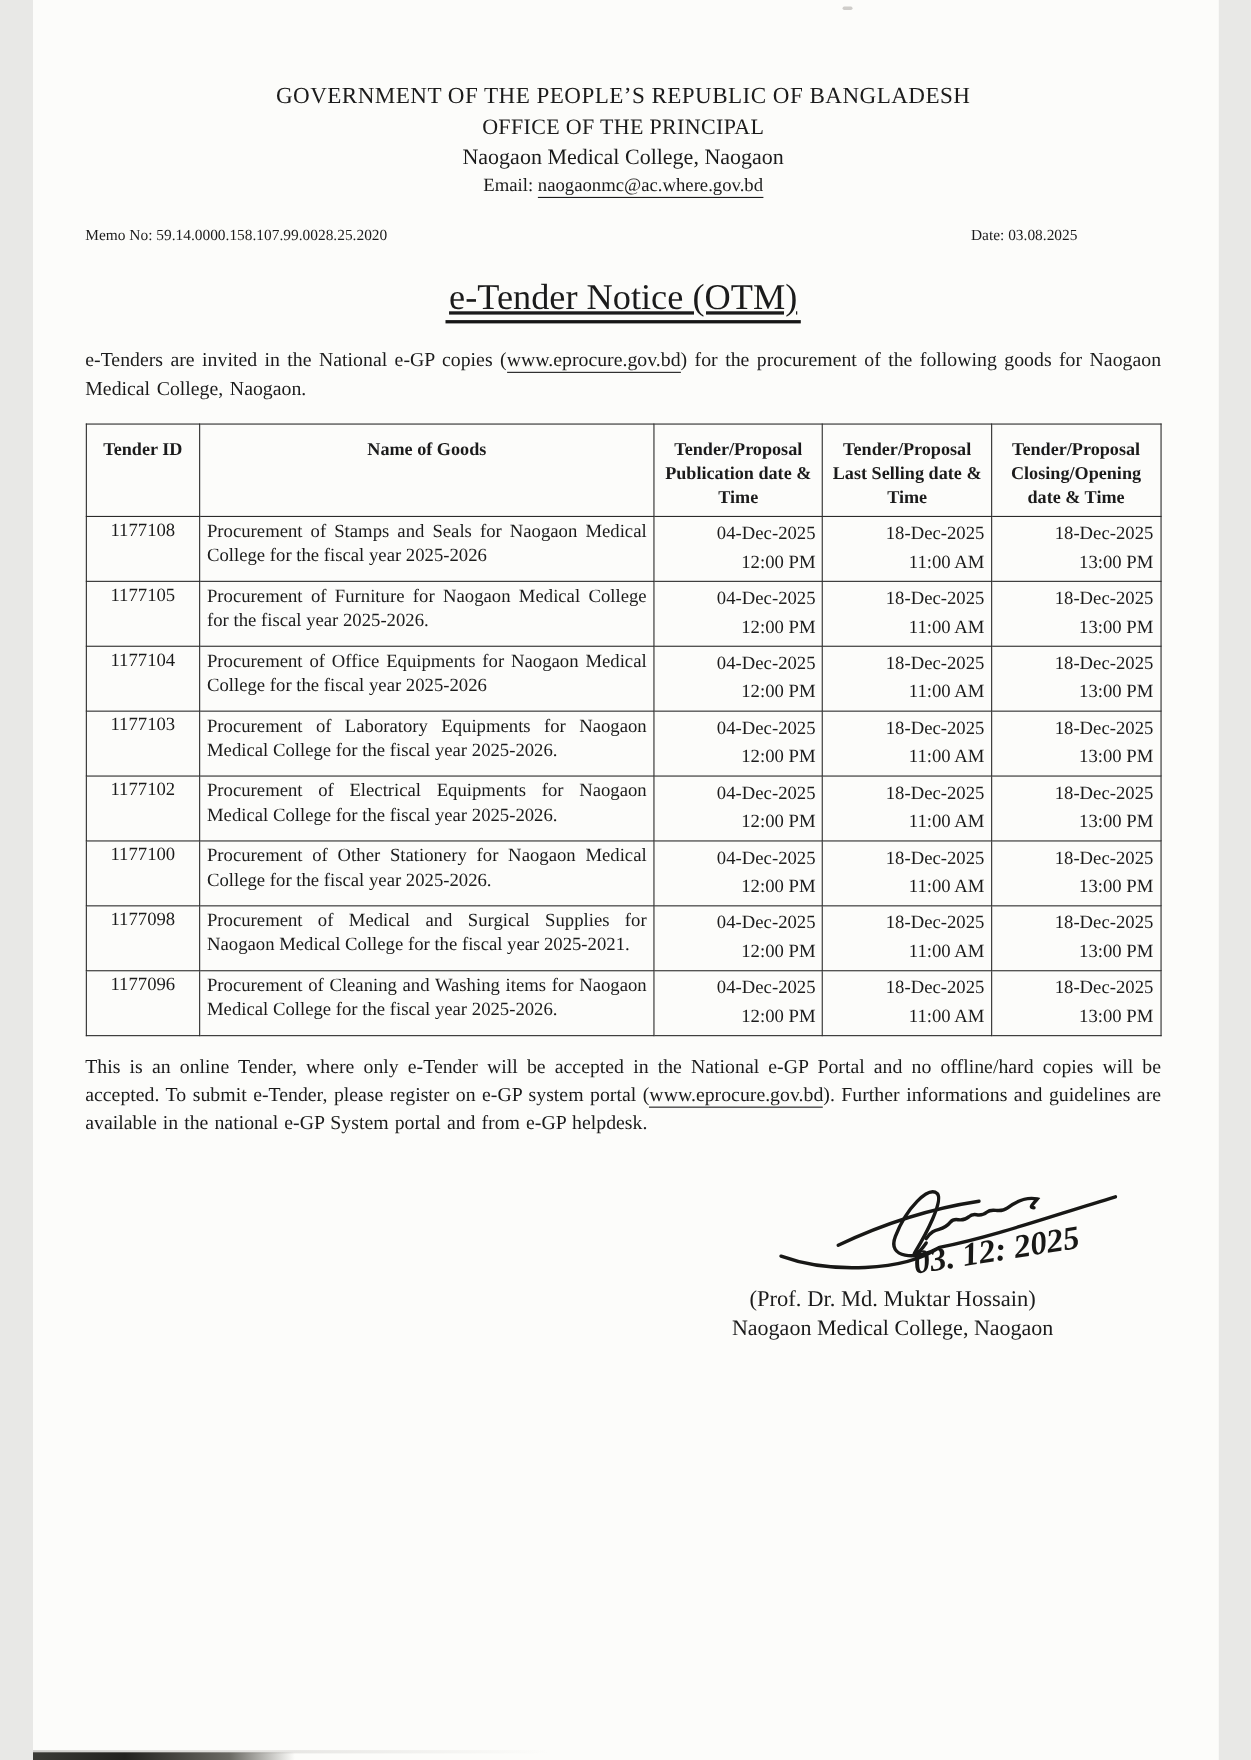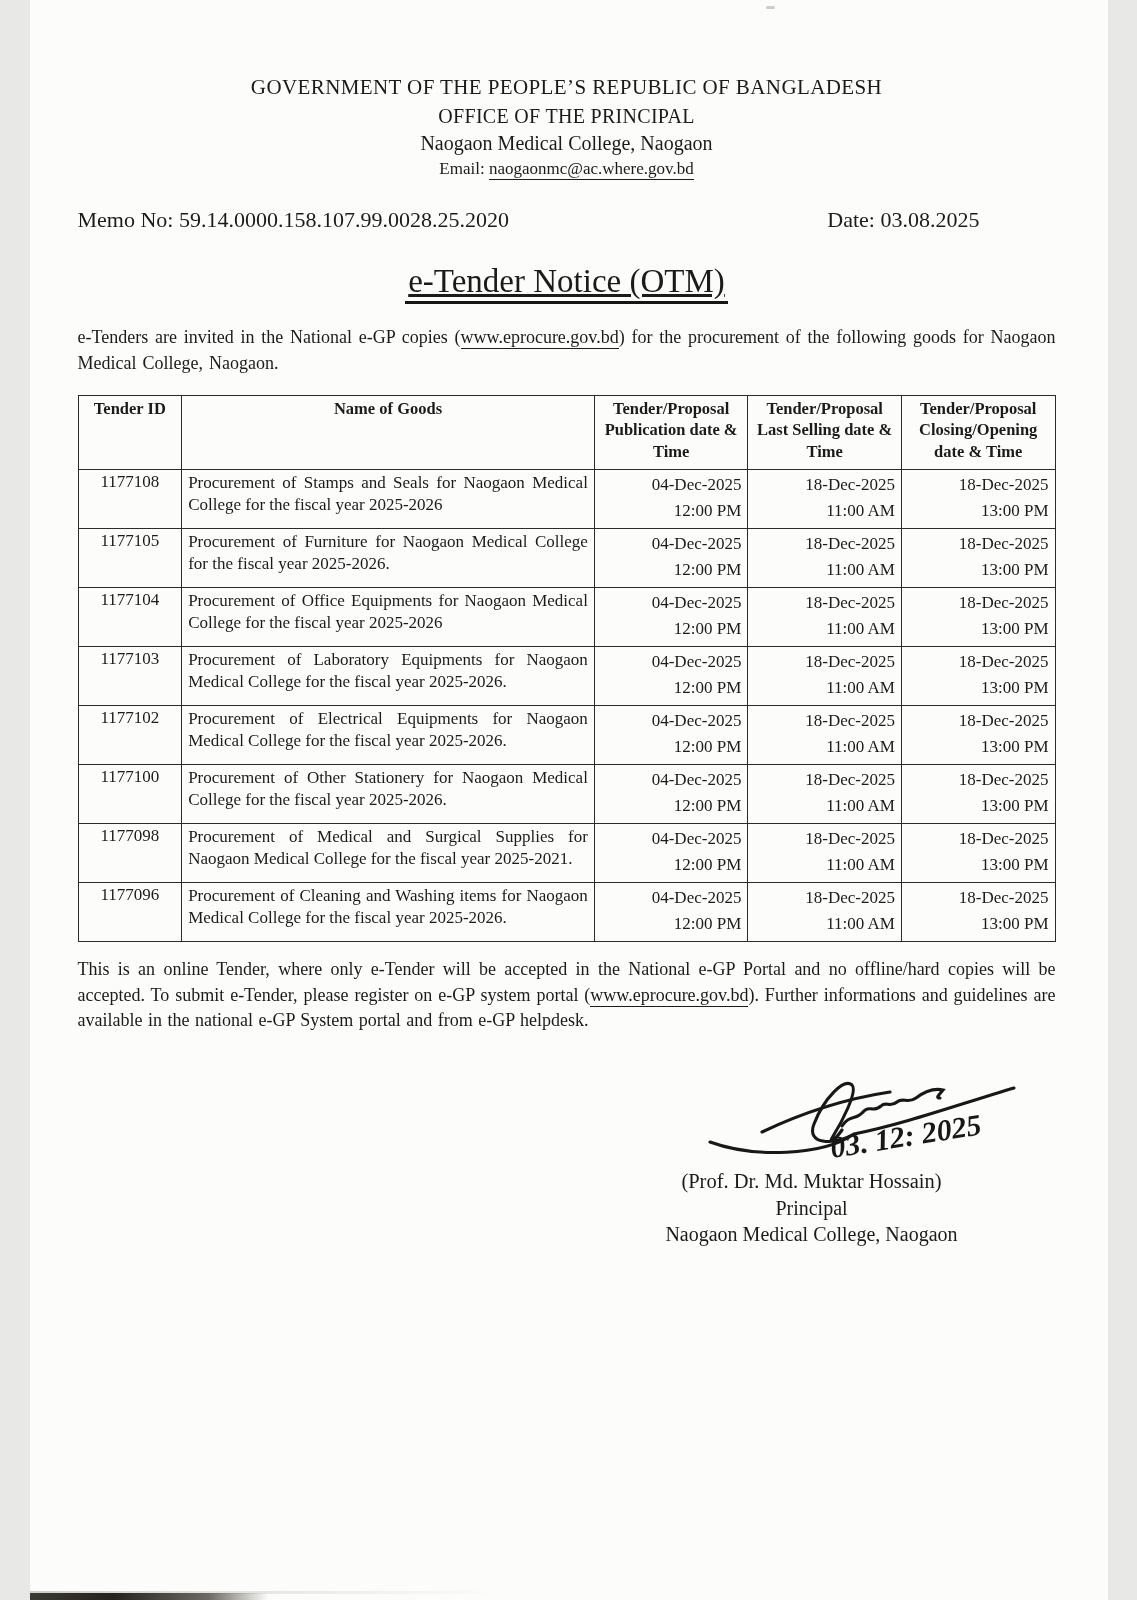--- a/index.html
+++ b/index.html
@@ -16,41 +16,41 @@
 
   
   .letterhead{text-align:center;}
   .gov-line{font-size:21px;line-height:1.25;letter-spacing:.4px;}
   .office-line{font-size:20px;margin-top:5px;letter-spacing:.3px;}
   .college-line{font-size:20px;margin-top:4px;}
   .email-line{font-size:17px;margin-top:4px;}
   .u{border-bottom:1.3px solid #1b1b1b;padding-bottom:1px;}
 
   
-  .memo-row{display:flex;justify-content:space-between;margin-top:28px;font-size:22px;}
+  .memo-row{display:flex;justify-content:space-between;margin-top:28px;font-size:14px;}
   .memo-row .date{padding-right:76px;}
 
   
   .title{margin-top:30px;text-align:center;font-size:33px;font-weight:400;text-decoration:underline;}
   .title .u2{border-bottom:3px solid #161616;padding:0 3px 2px;}
 
   
   .para{margin-top:25px;font-size:18px;line-height:1.43;text-align:justify;word-spacing:1.5px;}
   .para.closing{margin-top:15px;word-spacing:1px;}
 
   
   table.tenders{width:100%;border-collapse:collapse;margin-top:15px;}
   table.tenders th,table.tenders td{
     border:1.4px solid #2b2b2b;
     vertical-align:top;
     padding:2px 6px 5px;
   }
   table.tenders th{
     font-size:16.5px;line-height:1.32;font-weight:700;text-align:center;
-    padding-top:2px;padding-bottom:6px;
+    padding-top:12px;padding-bottom:6px;
   }
   td.c-id{width:10.6%;text-align:center;font-size:17px;padding-top:4px;}
   td.c-name{width:42.2%;text-align:justify;font-size:17px;line-height:1.3;padding-top:4px;padding-right:12px;}
   td.c-date{width:15.7%;text-align:right;font-size:17px;line-height:1.5;padding-top:4px;}
   td.c-date span{display:block;}
 
   
   .sig-block{
     margin-top:34px;margin-left:auto;margin-right:28px;
     width:432px;text-align:center;
@@ -242,21 +242,20 @@
           <g fill="none" stroke="#181816" stroke-width="3.1" stroke-linecap="round">
             <path d="M6,74 C50,90 118,88 150,66 C128,78 102,76 110,56 C120,30 140,10 148,17 C154,23 138,54 128,70 C124,77 131,72 138,62"></path>
             <path d="M58,64 C100,44 146,30 186,24"></path>
             <path d="M138,58 C146,46 152,53 160,43 C165,37 169,45 177,38 C182,33 186,40 193,34 C199,29 204,36 212,30 C220,24 230,20 239,22 C235,27 231,30 236,30"></path>
             <path d="M150,66 C200,56 250,38 310,20"></path>
           </g>
           <text x="128" y="90" transform="rotate(-9 128 90)" font-family="Liberation Serif, serif" font-style="italic" font-weight="bold" font-size="30" fill="#181816">03. 12: 2025</text>
         </svg>
       </div>
       <div class="sig-name">(Prof. Dr. Md. Muktar Hossain)</div>
-      <div class="sig-title">Principal</div>
       <div class="sig-org">Naogaon Medical College, Naogaon</div>
     </div>
 
   </div>
 
   <div class="scan-noise"></div>
   <div class="scan-edge-dark"></div>
 </div>
 
 </body></html>

